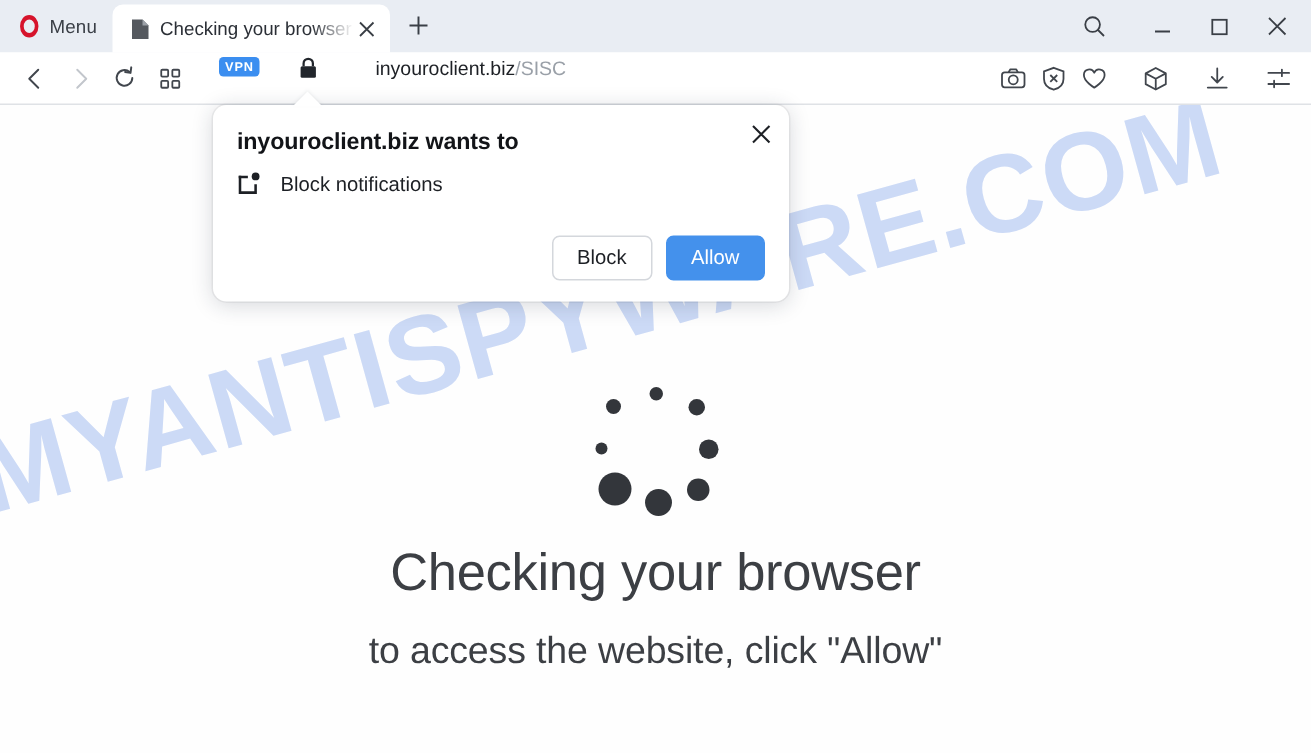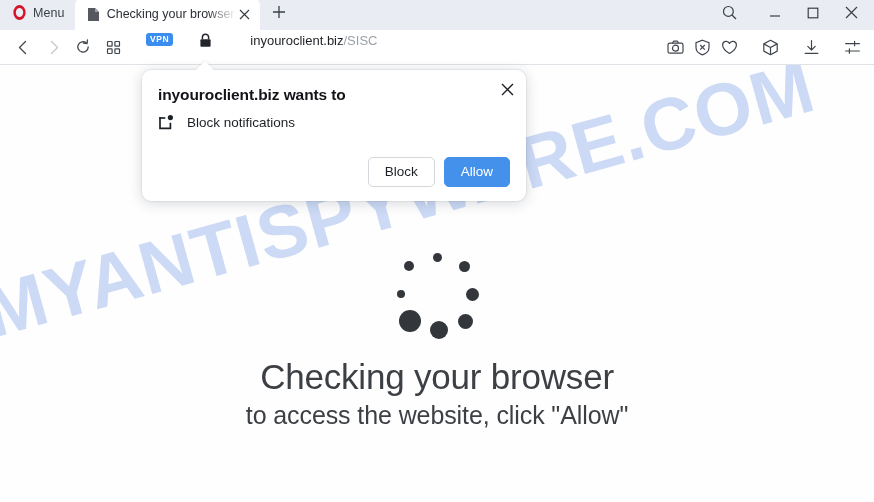--- a/index.html
+++ b/index.html
@@ -18,21 +18,21 @@
     position: relative;
     width: 874px;
     height: 502px;
     overflow: hidden;
     background: #ffffff;
   }
 
   
   #tab-bar {
     position: relative;
-    height: 30px;
+    height: 35px;
     background: #e9edf3;
     display: flex;
     align-items: flex-end;
     box-sizing: border-box;
   }
   #menu-button {
     display: flex;
     align-items: center;
     gap: 6px;
     height: 27px;
@@ -250,21 +250,21 @@
     font-size: 35px;
     color: #3c3f44;
     font-weight: normal;
     margin: 0;
     line-height: 1.15;
     letter-spacing: -0.2px;
   }
   #subhead {
     font-size: 25px;
     color: #3c3f44;
-    margin: 4px 0 0 0;
+    margin: 18px 0 0 0;
     line-height: 1.15;
     letter-spacing: -0.1px;
   }
 
   
   #permission-dialog {
     position: absolute;
     left: 142px;
     top: 70px;
     width: 384px;

